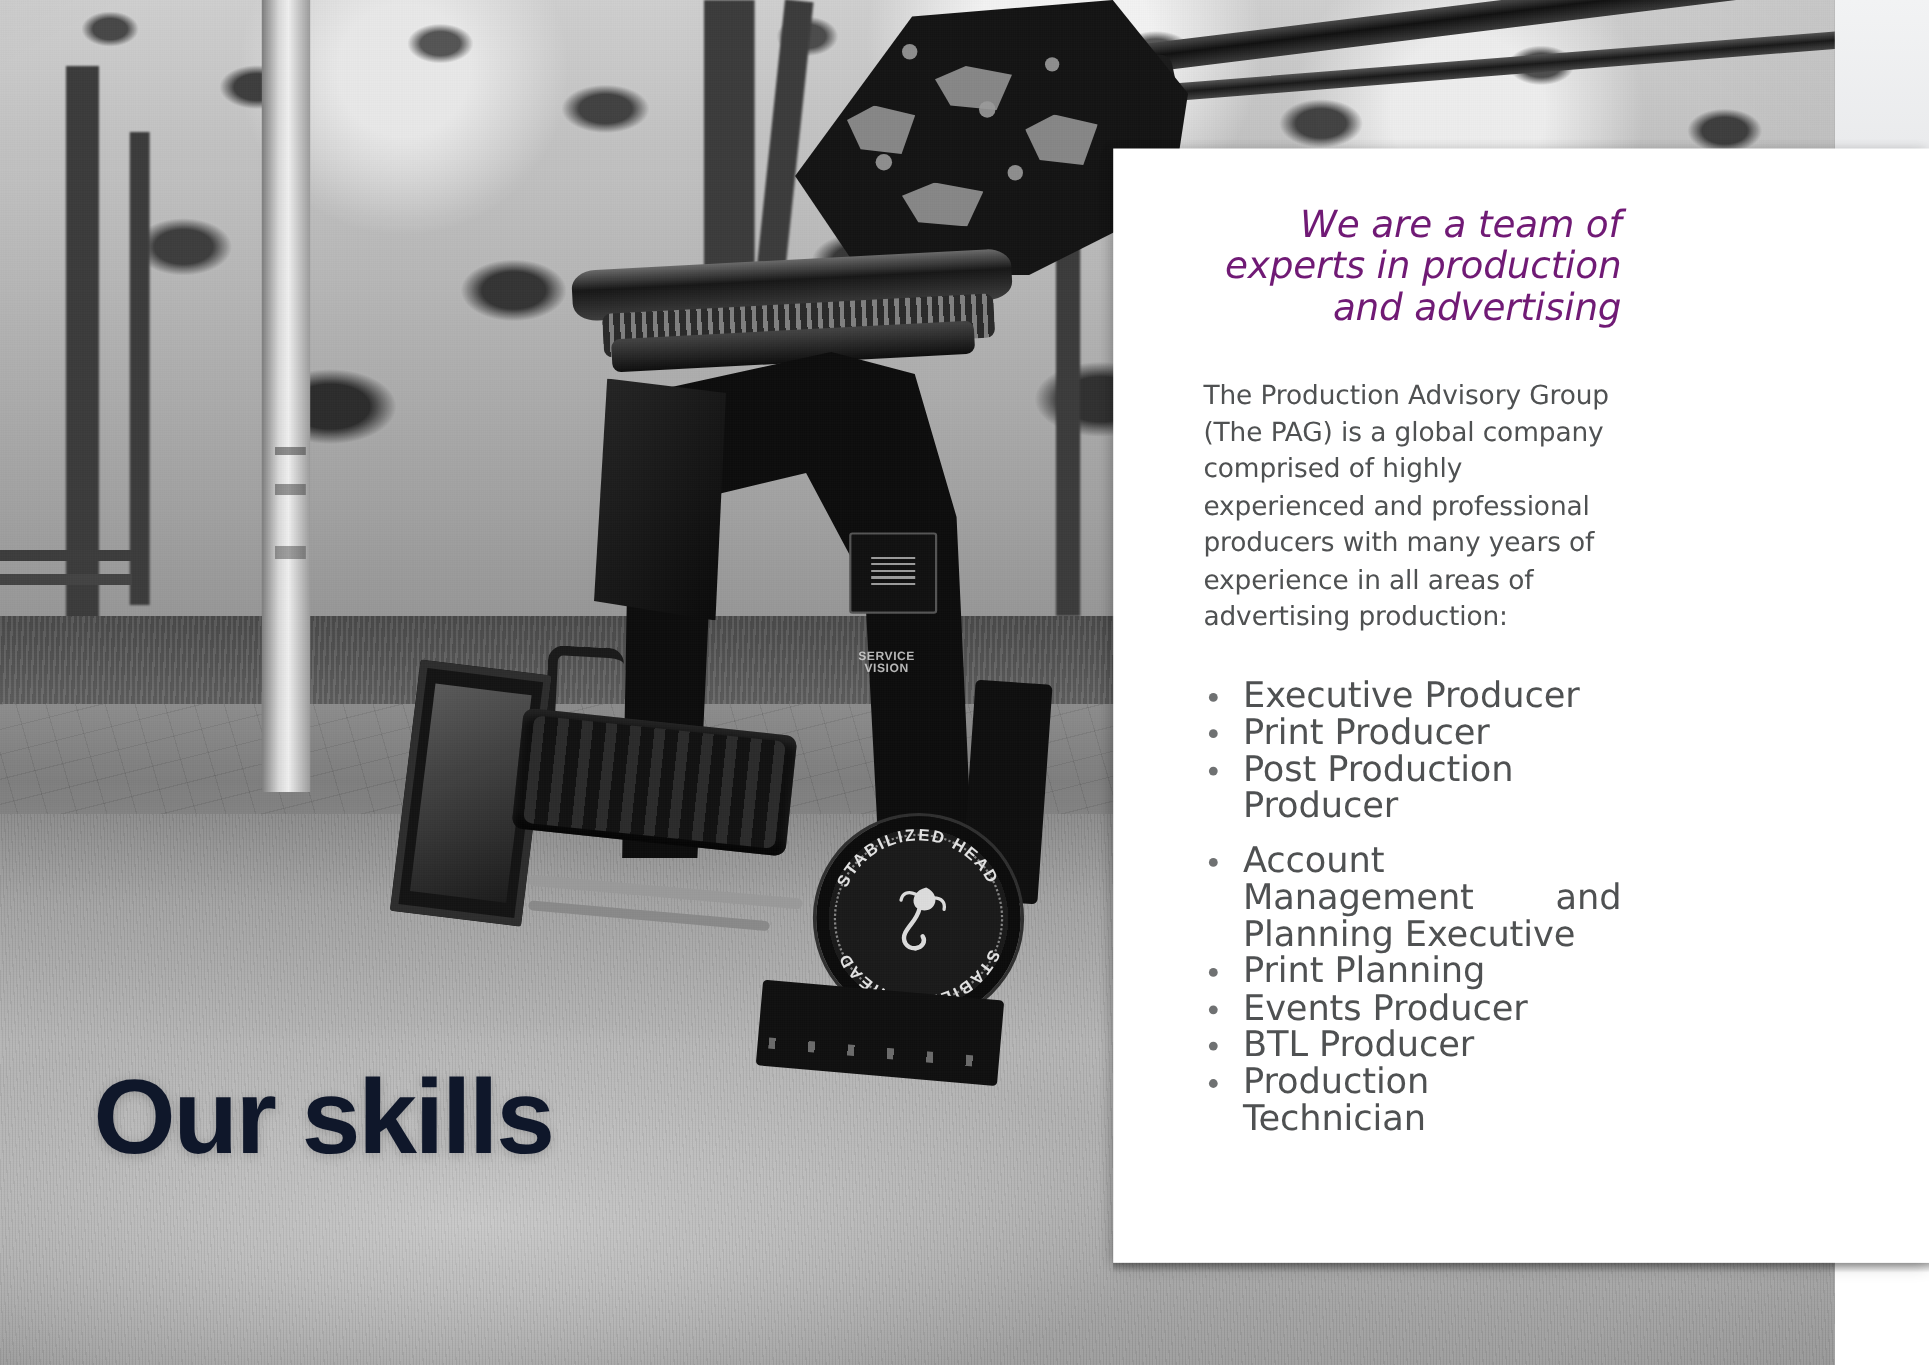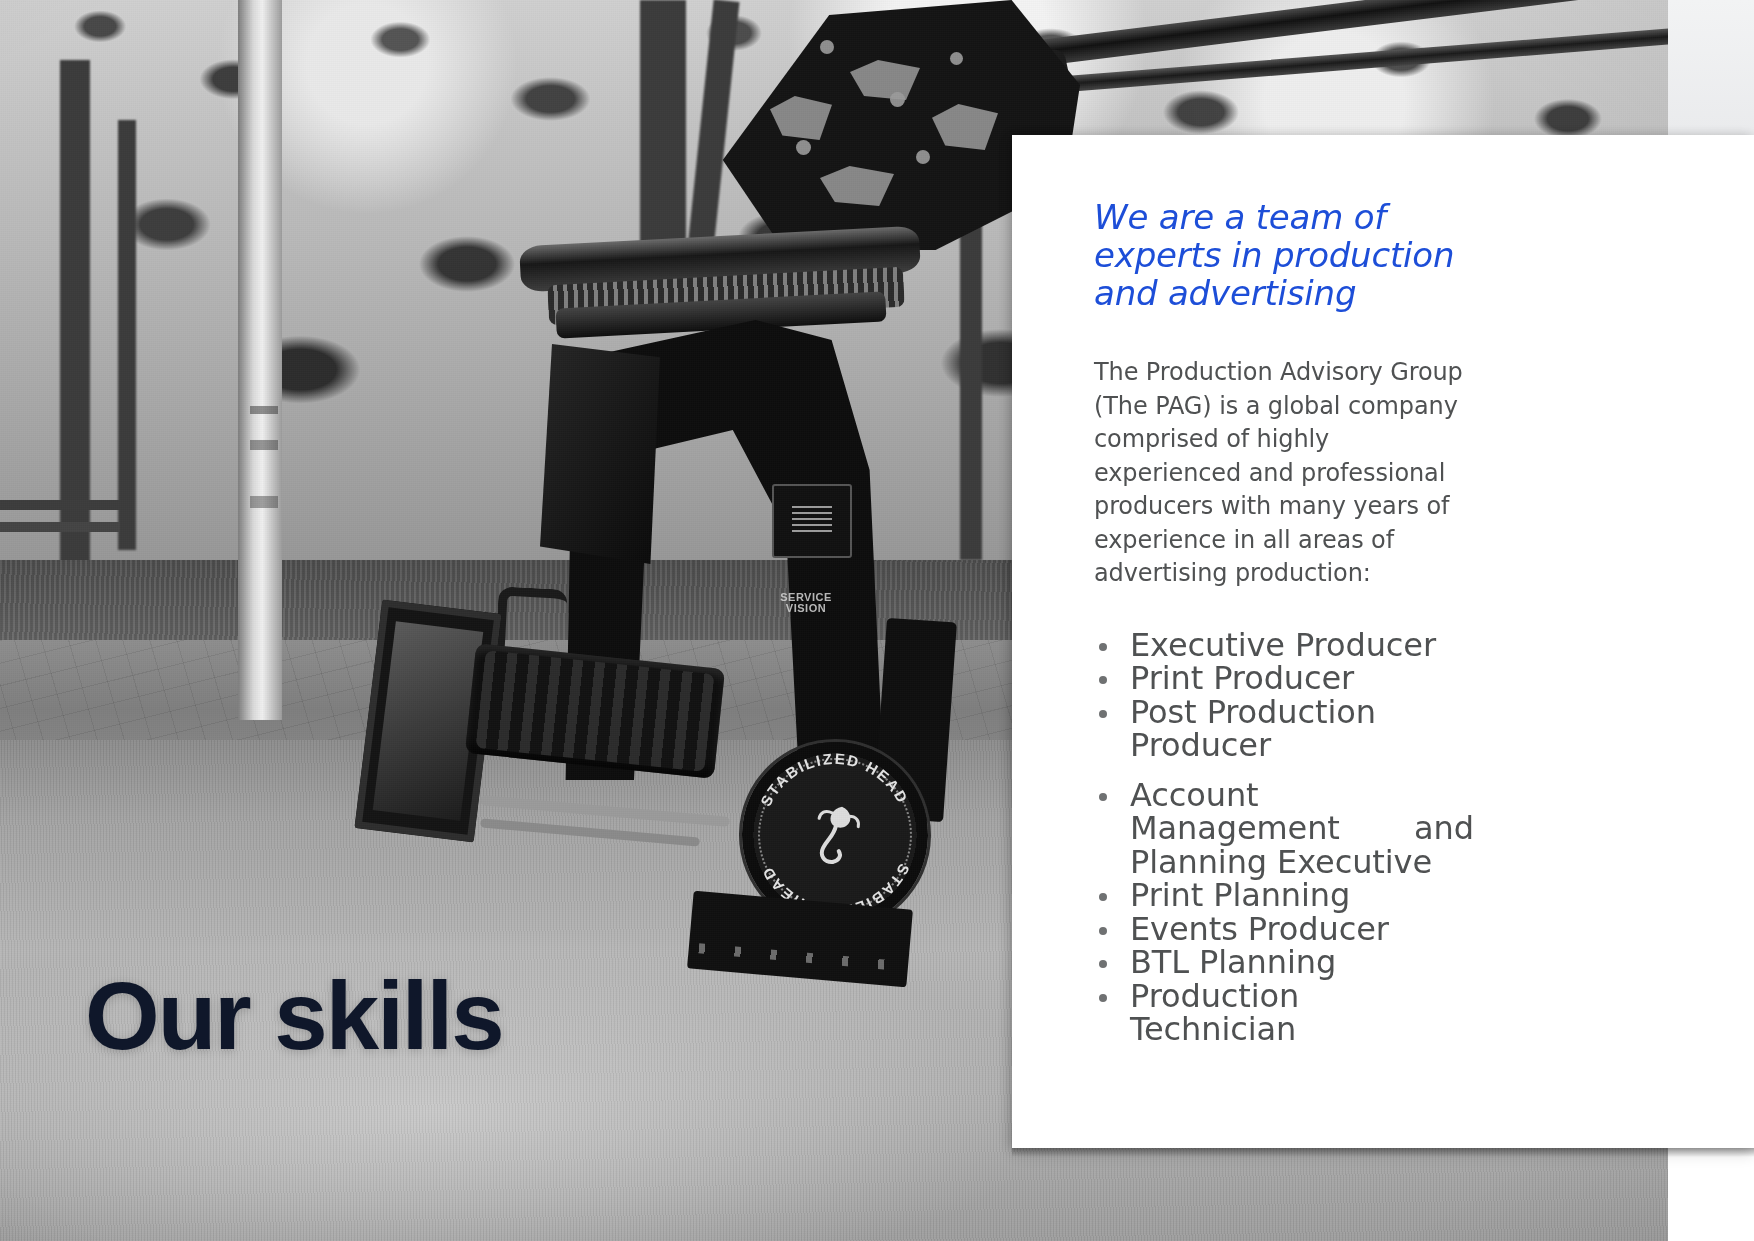--- a/index.html
+++ b/index.html
@@ -259,25 +259,26 @@
   
   .card{
     position:absolute;left:1012px;top:135px;width:742px;height:1013px;
     background:#ffffff;
     box-shadow:-3px 0 10px rgba(0,0,0,.16), 0 6px 14px rgba(0,0,0,.14);
   }
   .card-inner{
     position:absolute;left:82px;top:50px;width:380px;
   }
   .card-head{
-    color:#1d4ed8;
+    color:#701a75;
     font-family:"DejaVu Sans",sans-serif;
     font-style:italic;font-weight:400;
     font-size:34px;line-height:38px;letter-spacing:-.2px;
-    margin:13px 0 44px 0;
+    margin:0 0 44px 0;
+    text-align:right;
   }
   .card-para{
     color:#4f5152;
     font-family:"DejaVu Sans",sans-serif;
     font-size:24px;line-height:33.5px;font-weight:400;
     margin:0 0 38px 0;
     letter-spacing:-.1px;
   }
   ul.card-list{
     list-style:none;margin:0;padding:0;
@@ -401,20 +402,20 @@
       <ul class="card-list">
         <li><span class="bullet"></span><span class="txt">Executive Producer</span></li>
         <li><span class="bullet"></span><span class="txt">Print Producer</span></li>
         <li><span class="bullet"></span><span class="txt">Post Production Producer</span></li>
         <li class="justify">
             <span class="bullet"></span>
             <span class="txt">Account Management and Planning Executive</span>
           </li>
         <li><span class="bullet"></span><span class="txt">Print Planning</span></li>
         <li><span class="bullet"></span><span class="txt">Events Producer</span></li>
-        <li><span class="bullet"></span><span class="txt">BTL Planning</span></li>
+        <li><span class="bullet"></span><span class="txt">BTL Producer</span></li>
         <li><span class="bullet"></span><span class="txt">Production Technician</span></li>
       </ul>
 
     </div>
   </div>
 
 </div>
 
 </body></html>

